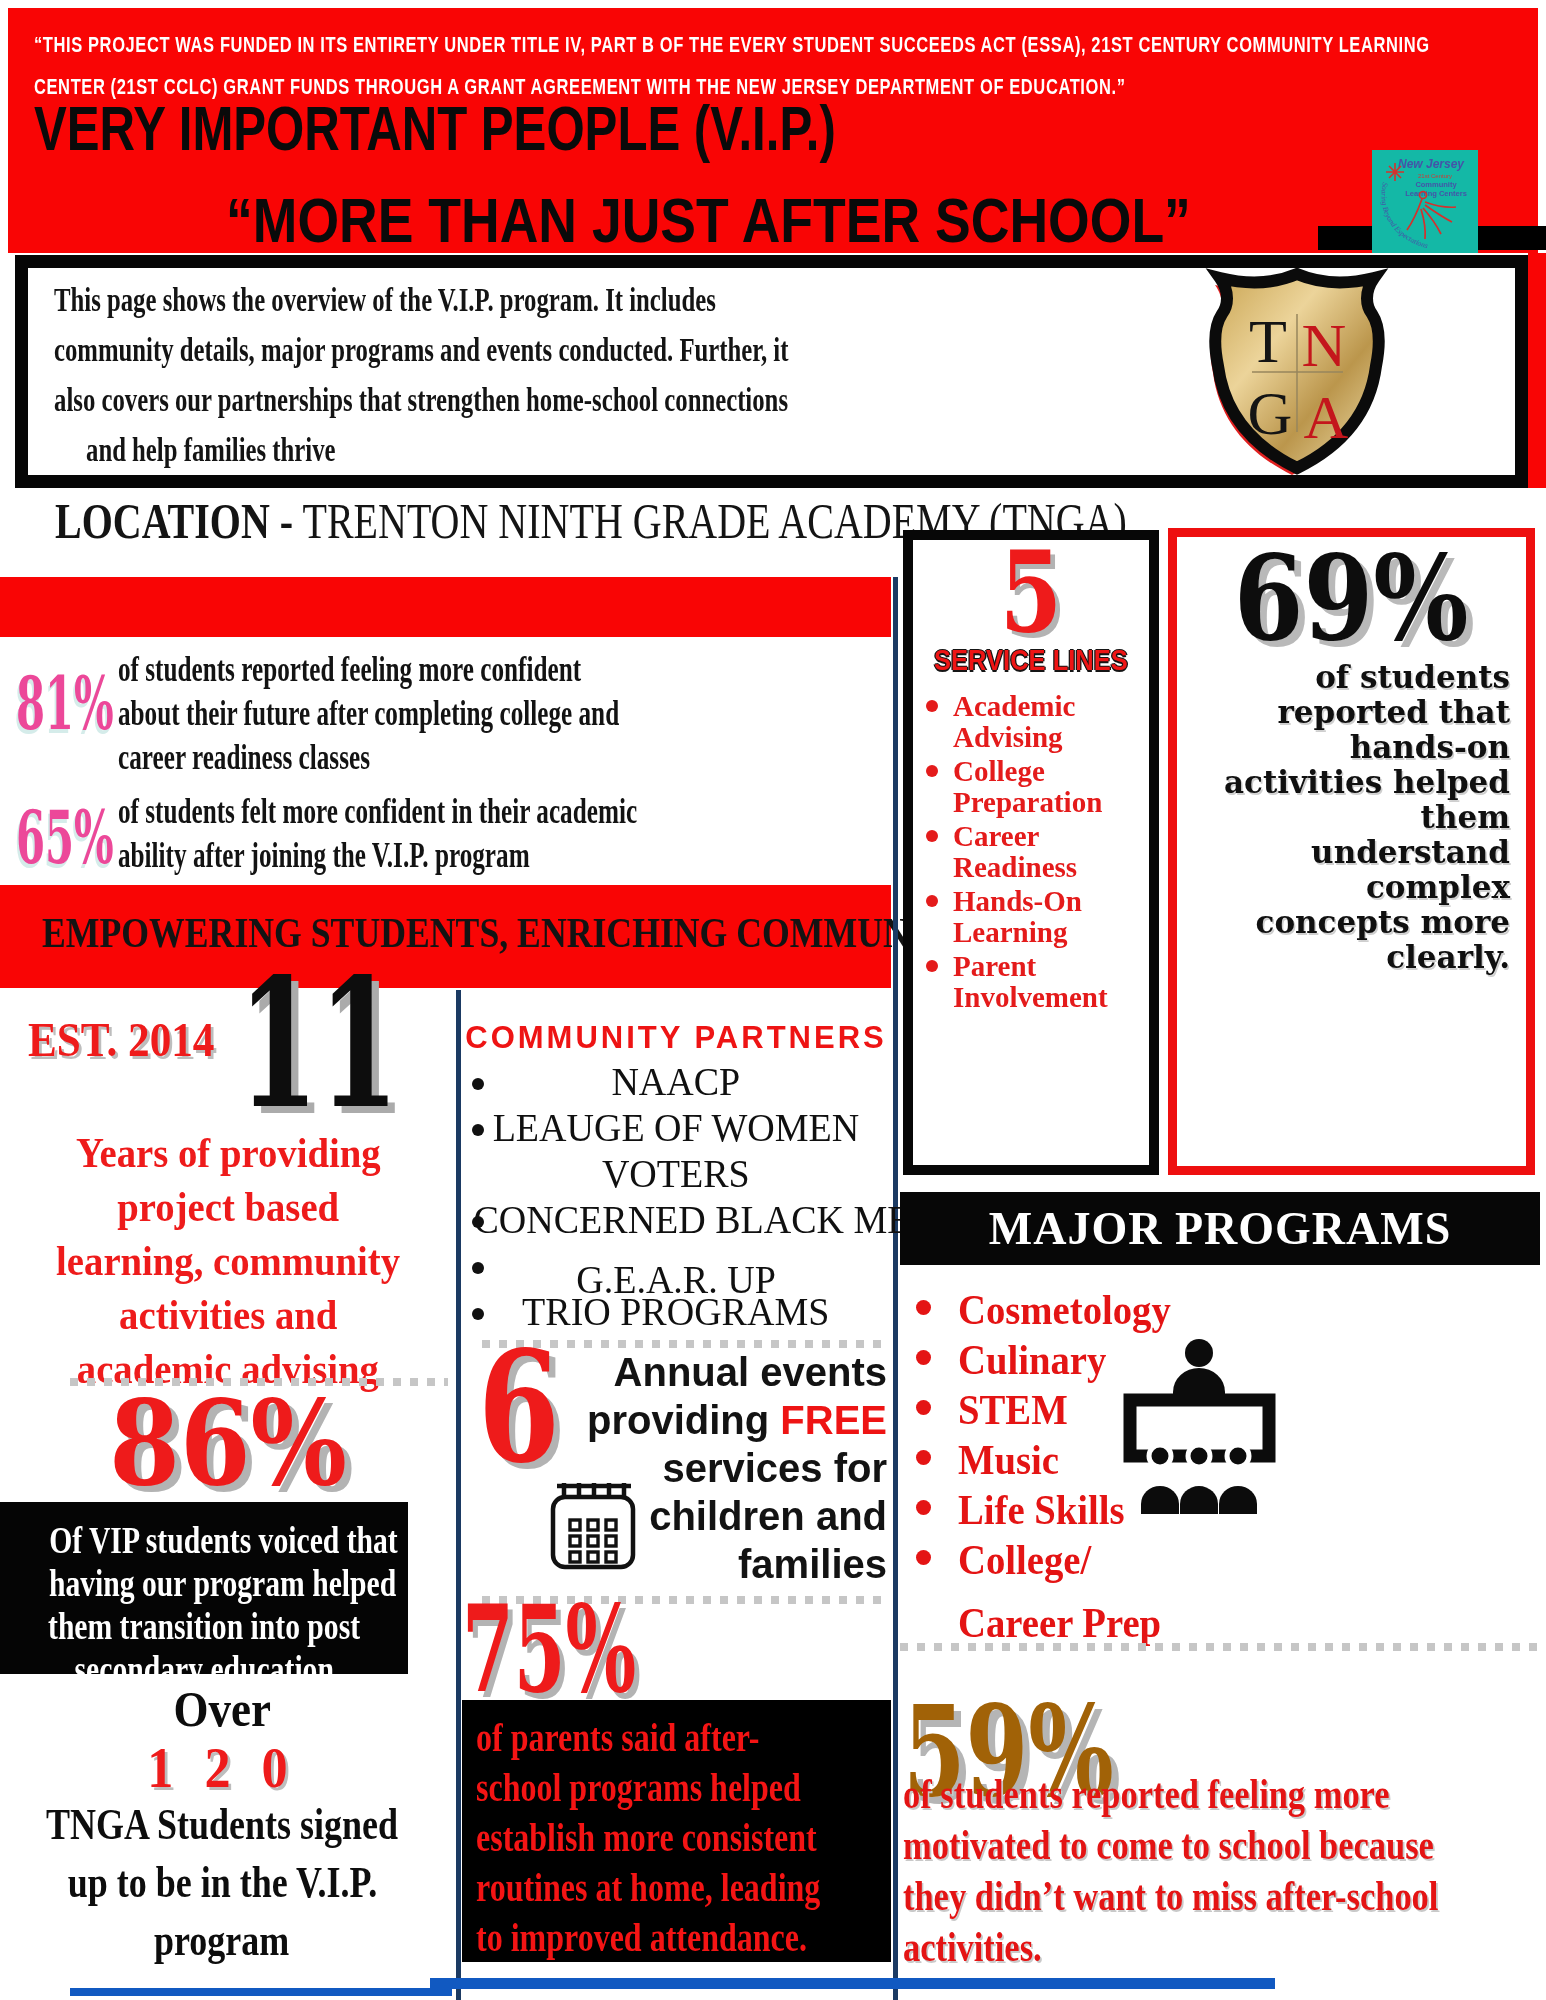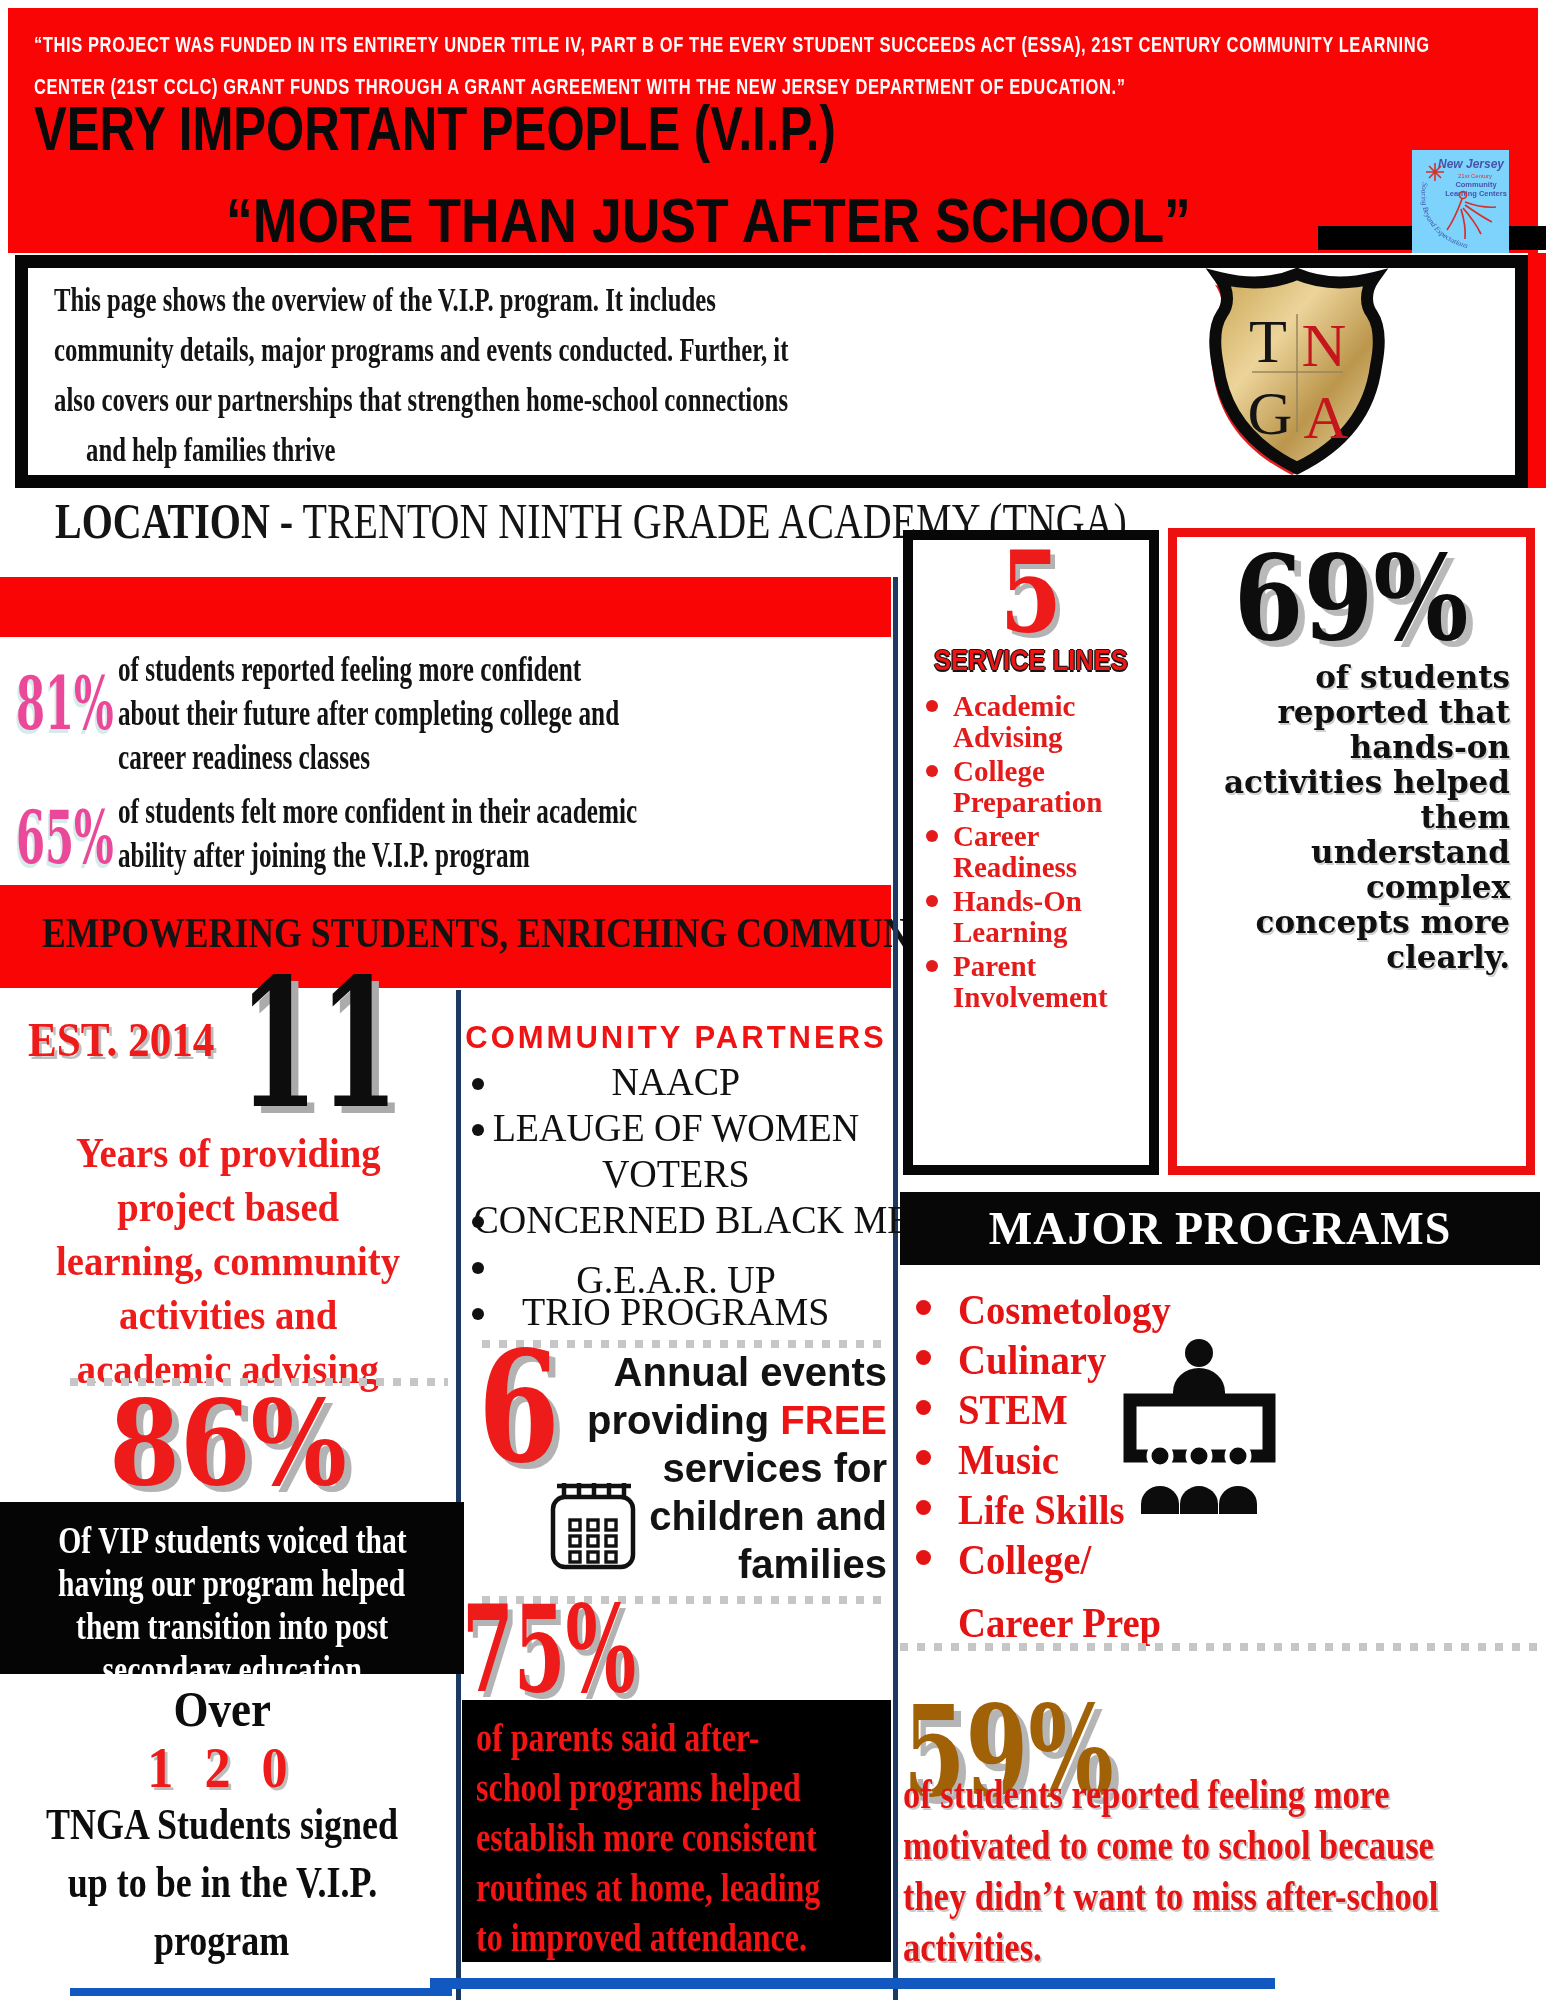--- a/index.html
+++ b/index.html
@@ -15,21 +15,21 @@
   
   #banner{left:8px;top:8px;width:1530px;height:245px;background:#f90505;}
   .funding{position:absolute;color:#fff;font-family:"Liberation Sans",sans-serif;font-weight:bold;
            font-size:22px;letter-spacing:.8px;}
   #funding1{left:26px;top:24px;} #funding2{left:26px;top:66px;}
   .bigtitle{position:absolute;font-family:"Liberation Sans",sans-serif;font-weight:800;
             font-size:63px;color:#0a0a0a;letter-spacing:0;}
   #title1{left:26px;top:84px;}
   #title2{left:218px;top:176px;}
   #topline{left:1318px;top:226px;width:228px;height:24px;background:#000;}
-  #logobox{left:1412px;top:150px;width:97px;height:103px;background:#7dd3fc;}
+  #logobox{left:1372px;top:150px;width:106px;height:103px;background:#14b8a6;}
 
   
   #redstrip{left:1528px;top:253px;width:18px;height:235px;background:#f90505;}
   #overviewbox{left:15px;top:255px;width:1513px;height:233px;background:#fff;
                border:13px solid #060606;box-sizing:border-box;}
   .ovline{position:absolute;left:26px;font-size:33px;font-weight:bold;color:#141414;}
   #ov1{top:14px;} #ov2{top:64px;} #ov3{top:114px;text-align:center;} #ov4{top:164px;margin-left:32px;}
   #shield{left:1200px;top:262px;width:195px;height:218px;}
 
   
@@ -65,21 +65,21 @@
   #est{left:28px;top:1012px;font-size:48px;font-weight:bold;color:#ee1b1b;text-shadow:3px 3px 0 #bdbdbd;}
   #eleven{left:238px;top:968px;font-family:"DejaVu Serif",serif;font-weight:bold;font-size:178px;
           line-height:.85;color:#0d0d0d;text-shadow:11px 7px 0 #ababab;}
   .cline{text-align:center;}
   #years{left:0;top:1128px;width:456px;font-size:43px;font-weight:bold;color:#ee1b1b;}
   #years .cline{height:54px;}
   #p86wrap{left:0;top:1393px;width:456px;text-align:center;}
   .bignum{font-family:"DejaVu Serif",serif;font-weight:bold;color:#ee1b1b;line-height:.85;
           text-shadow:8px 6px 0 #b3b3b3;}
   #p86{font-size:118px;}
-  #bbox1{left:0;top:1502px;width:464px;height:172px;background:#050505;padding-top:16px;box-sizing:border-box;}
+  #bbox1{left:0;top:1502px;width:408px;height:172px;background:#050505;padding-top:16px;box-sizing:border-box;}
   #bbox1 .cline{height:43px;font-size:38px;font-weight:bold;color:#fff;}
   #overwrap{left:0;top:1680px;width:444px;text-align:center;font-size:50px;font-weight:bold;color:#0d0d0d;}
   #n120wrap{left:0;top:1734px;width:444px;text-align:center;font-size:58px;font-weight:bold;
             color:#ee1b1b;letter-spacing:10px;text-shadow:3px 3px 0 #bdbdbd;}
   #signup{left:0;top:1798px;width:444px;font-size:45px;font-weight:bold;color:#0d0d0d;}
   #signup .cline{height:58px;}
 
   
   #cph{left:460px;top:1020px;width:432px;text-align:center;font-family:"Liberation Sans",sans-serif;
        font-weight:bold;font-size:31px;letter-spacing:3px;color:#ee1414;}

